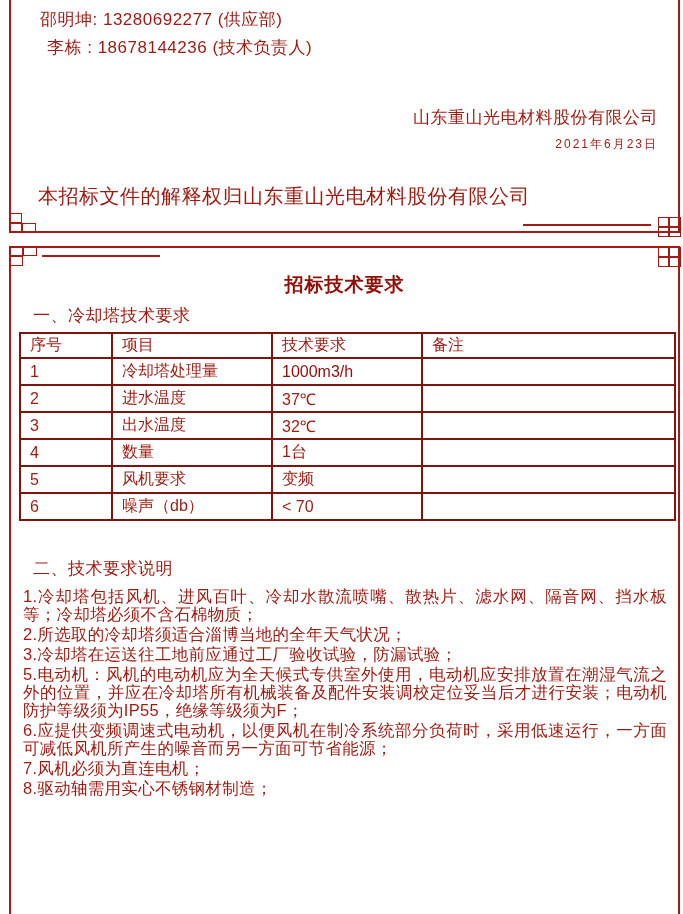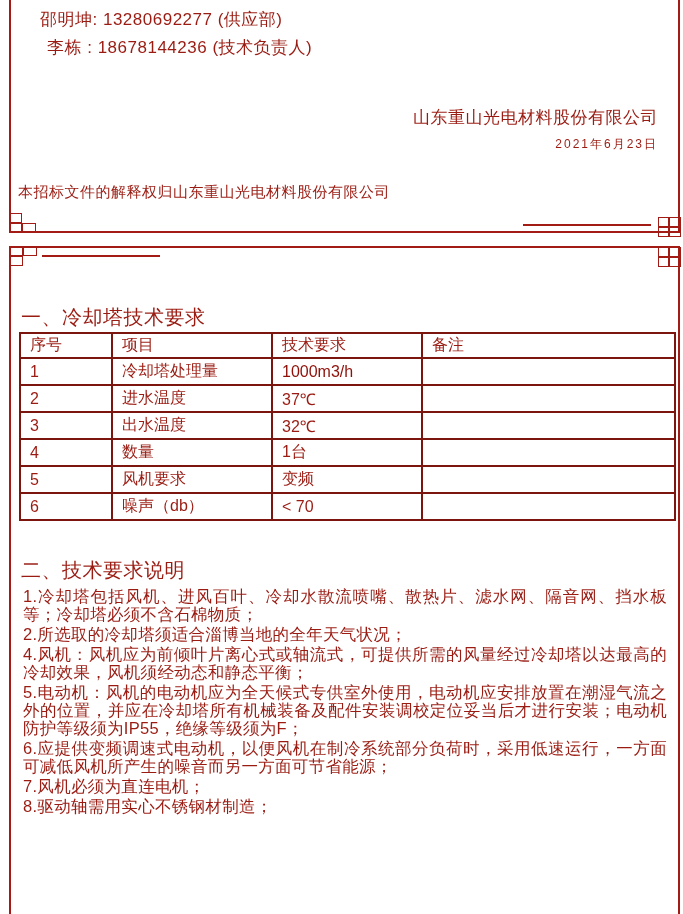--- a/index.html
+++ b/index.html
@@ -17,24 +17,24 @@
     overflow:hidden;
   }
   .page{position:absolute;left:9px;width:671px;}
   #page1{top:-3px;height:236px;border:2px solid var(--line);border-top:none;}
   #page2{top:246px;height:670px;border:2px solid var(--line);border-bottom:none;}
 
   .abs{position:absolute;}
   .contact{font-size:17px;letter-spacing:0.5px;white-space:nowrap;}
   .company{font-size:17px;letter-spacing:0.5px;white-space:nowrap;}
   .datealign{font-size:12px;letter-spacing:2px;white-space:nowrap;}
-  .statement{font-size:15px;letter-spacing:0.5px;white-space:nowrap;}
+  .statement{font-size:20px;letter-spacing:0.5px;white-space:nowrap;margin-left:20px;}
 
   .title{width:100%;text-align:center;font-size:19px;font-weight:bold;letter-spacing:1px;color:var(--ink-bold);}
-  .sec{font-size:20px;letter-spacing:0.5px;}
+  .sec{font-size:17px;letter-spacing:0.5px;margin-left:12px;}
 
   table.req{border-collapse:collapse;table-layout:fixed;width:655px;font-size:16px;padding-left:8px;}
   table.req th, table.req td{
     border:2px solid var(--tline);
     text-align:left;vertical-align:middle;
     padding:1px 9px;font-weight:normal;
   }
   table.req thead tr{height:24px;}
   table.req tbody tr{height:27px;}
   td.b{font-weight:bold;color:var(--ink-bold);border-radius:7px;}
@@ -80,20 +80,21 @@
     <div class="sq" style="left:9px;top:256px;width:14px;height:10px;"></div>
     <div class="rule" style="left:42px;top:255px;width:118px;"></div>
 
     <div class="sq" style="left:658px;top:247px;width:11px;height:10px;"></div>
     <div class="sq" style="left:669px;top:247px;width:12px;height:10px;"></div>
     <div class="sq" style="left:658px;top:257px;width:11px;height:10px;"></div>
     <div class="sq" style="left:669px;top:257px;width:12px;height:10px;"></div>
   </div>
 
   <div id="page2" class="page">
+    <div class="abs title" style="top:24px;left:0;">招标技术要求</div>
     <div class="abs sec" style="left:10px;top:56px;">一、冷却塔技术要求</div>
 
     <table class="req abs" style="left:8px;top:84px;">
       <colgroup>
         <col style="width:92px">
           <col style="width:160px">
           <col style="width:150px">
           <col style="width:253px">
       </colgroup>
       <thead>
@@ -142,21 +143,21 @@
             <td></td>
           </tr>
         </tbody>
     </table>
 
     <div class="abs sec" style="left:10px;top:309px;">二、技术要求说明</div>
 
     <div id="notes">
         <p class="note">1.冷却塔包括风机、进风百叶、冷却水散流喷嘴、散热片、滤水网、隔音网、挡水板等；冷却塔必须不含石棉物质；</p>
         <p class="note">2.所选取的冷却塔须适合淄博当地的全年天气状况；</p>
-        <p class="note">4.风机：风机应为前倾叶片离心式或轴流式，可提供所需的风量经过冷却塔以达最高的冷却效果，风机须经动态和静态平衡；</p>
+        <p class="note">3.冷却塔在运送往工地前应通过工厂验收试验，防漏试验；</p>
         <p class="note">5.电动机：风机的电动机应为全天候式专供室外使用，电动机应安排放置在潮湿气流之外的位置，并应在冷却塔所有机械装备及配件安装调校定位妥当后才进行安装；电动机防护等级须为IP55，绝缘等级须为F；</p>
         <p class="note">6.应提供变频调速式电动机，以便风机在制冷系统部分负荷时，采用低速运行，一方面可减低风机所产生的噪音而另一方面可节省能源；</p>
         <p class="note">7.风机必须为直连电机；</p>
         <p class="note">8.驱动轴需用实心不锈钢材制造；</p>
       </div>
   </div>
 
 </div>
 
 </body></html>

